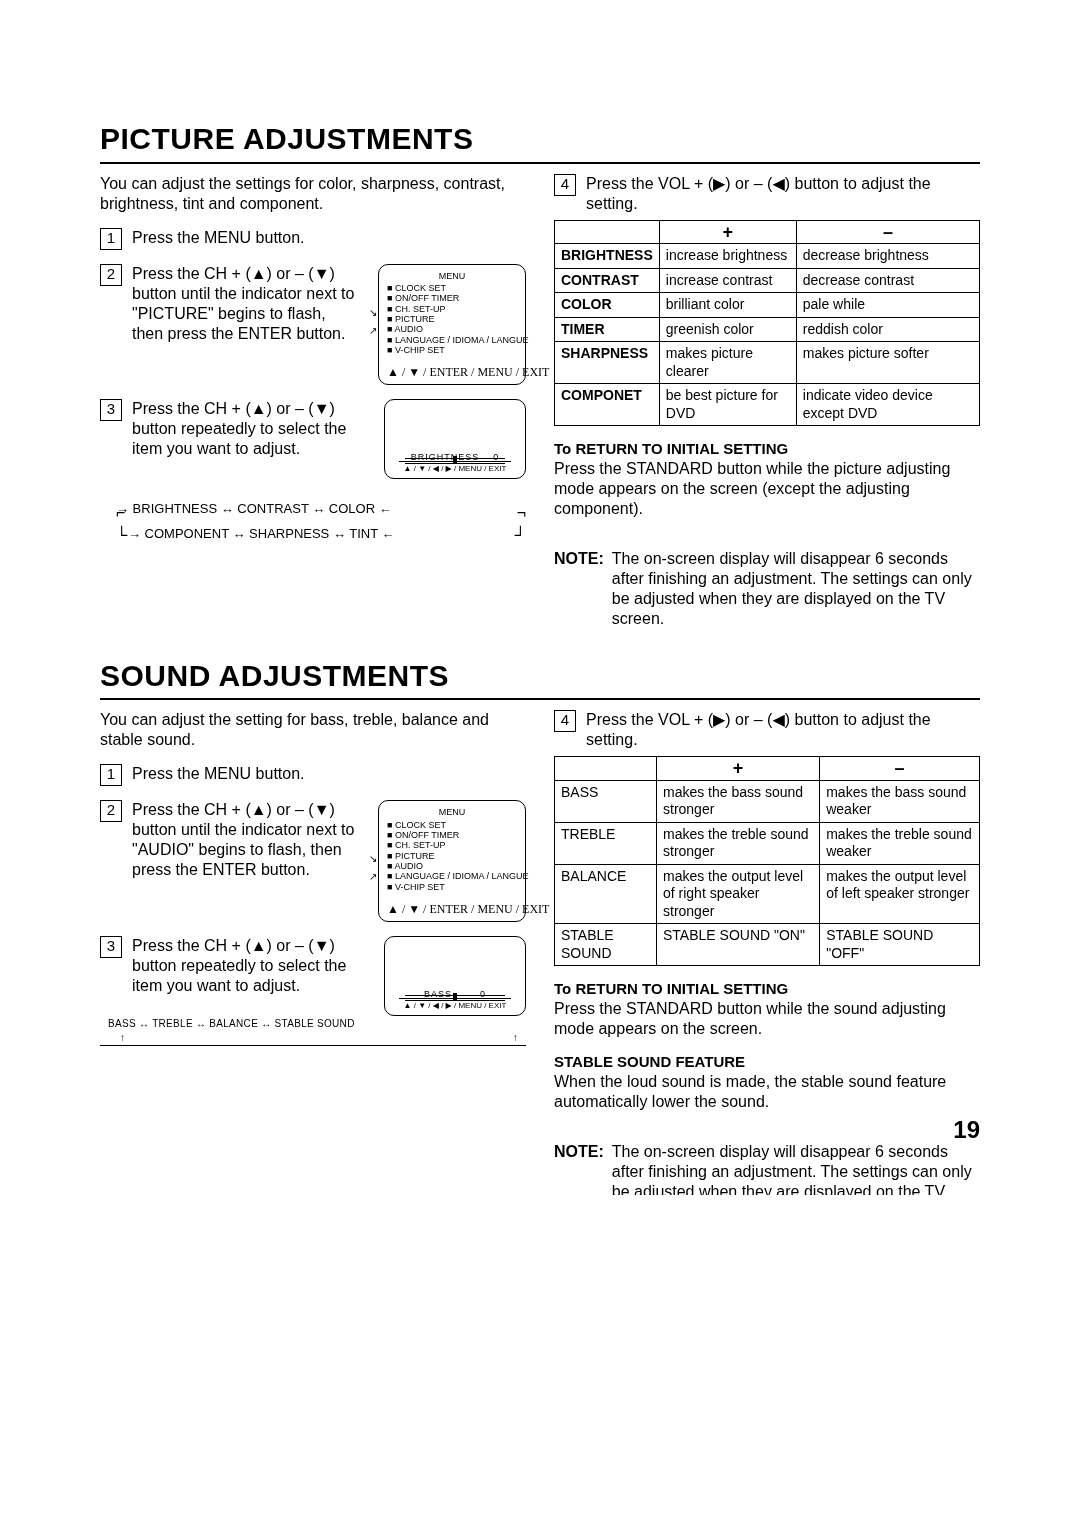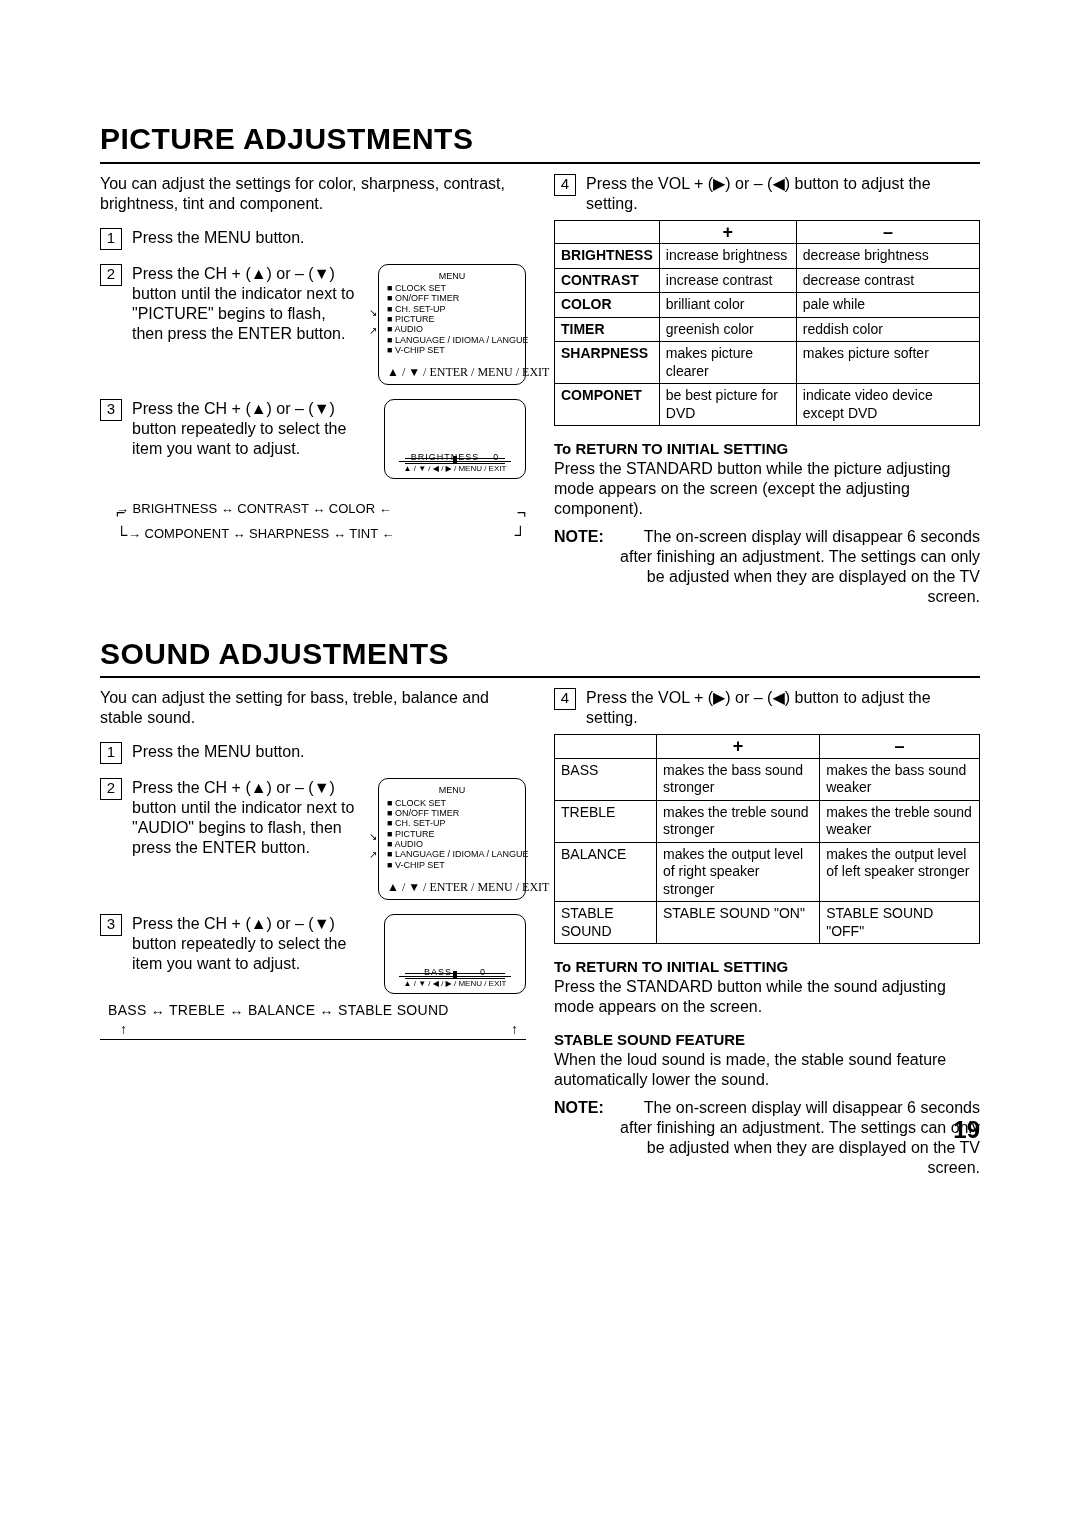--- a/index.html
+++ b/index.html
@@ -110,35 +110,35 @@
   table.adjust th, table.adjust td {
     border: 1px solid #000;
     padding: 3px 6px;
     text-align: left;
     vertical-align: top;
   }
   table.adjust th.sign { text-align: center; font-weight: bold; font-size: 18px; padding: 0 6px; }
   table.adjust td.rowh { font-weight: bold; }
   table.adjust tr td:first-child, table.adjust tr th:first-child { width: 24%; }
   .subhead { font-weight: bold; margin-top: 14px; font-size: 15px;}
-  .note { display: flex; gap: 8px; margin-top: 8px; text-align: right;}
+  .note { display: flex; gap: 8px; margin-top: 30px;}
   .note .nlab { font-weight: bold; white-space: nowrap;}
   .pagenum {
     position: absolute;
     right: 100px;
     bottom: 50px;
     font-weight: 900;
     font-size: 24px;
   }
   .withosd { display: flex; gap: 20px; align-items: flex-start;}
   .withosd .steptext { flex: 1; }
   .stepbody { flex: 1; }
   .soundcycle {
-    font-size: 14px;
-    margin-top: 8px;
+    font-size: 10px;
+    margin-top: 2px;
     position: relative;
   }
   .soundcycle .line { white-space: nowrap; letter-spacing: 0.3px;}
   .soundcycle .under {
     border-bottom: 1px solid #000;
     display: flex;
     justify-content: space-between;
     margin-top: 2px;
     padding: 0 8px 0 20px;
   }

